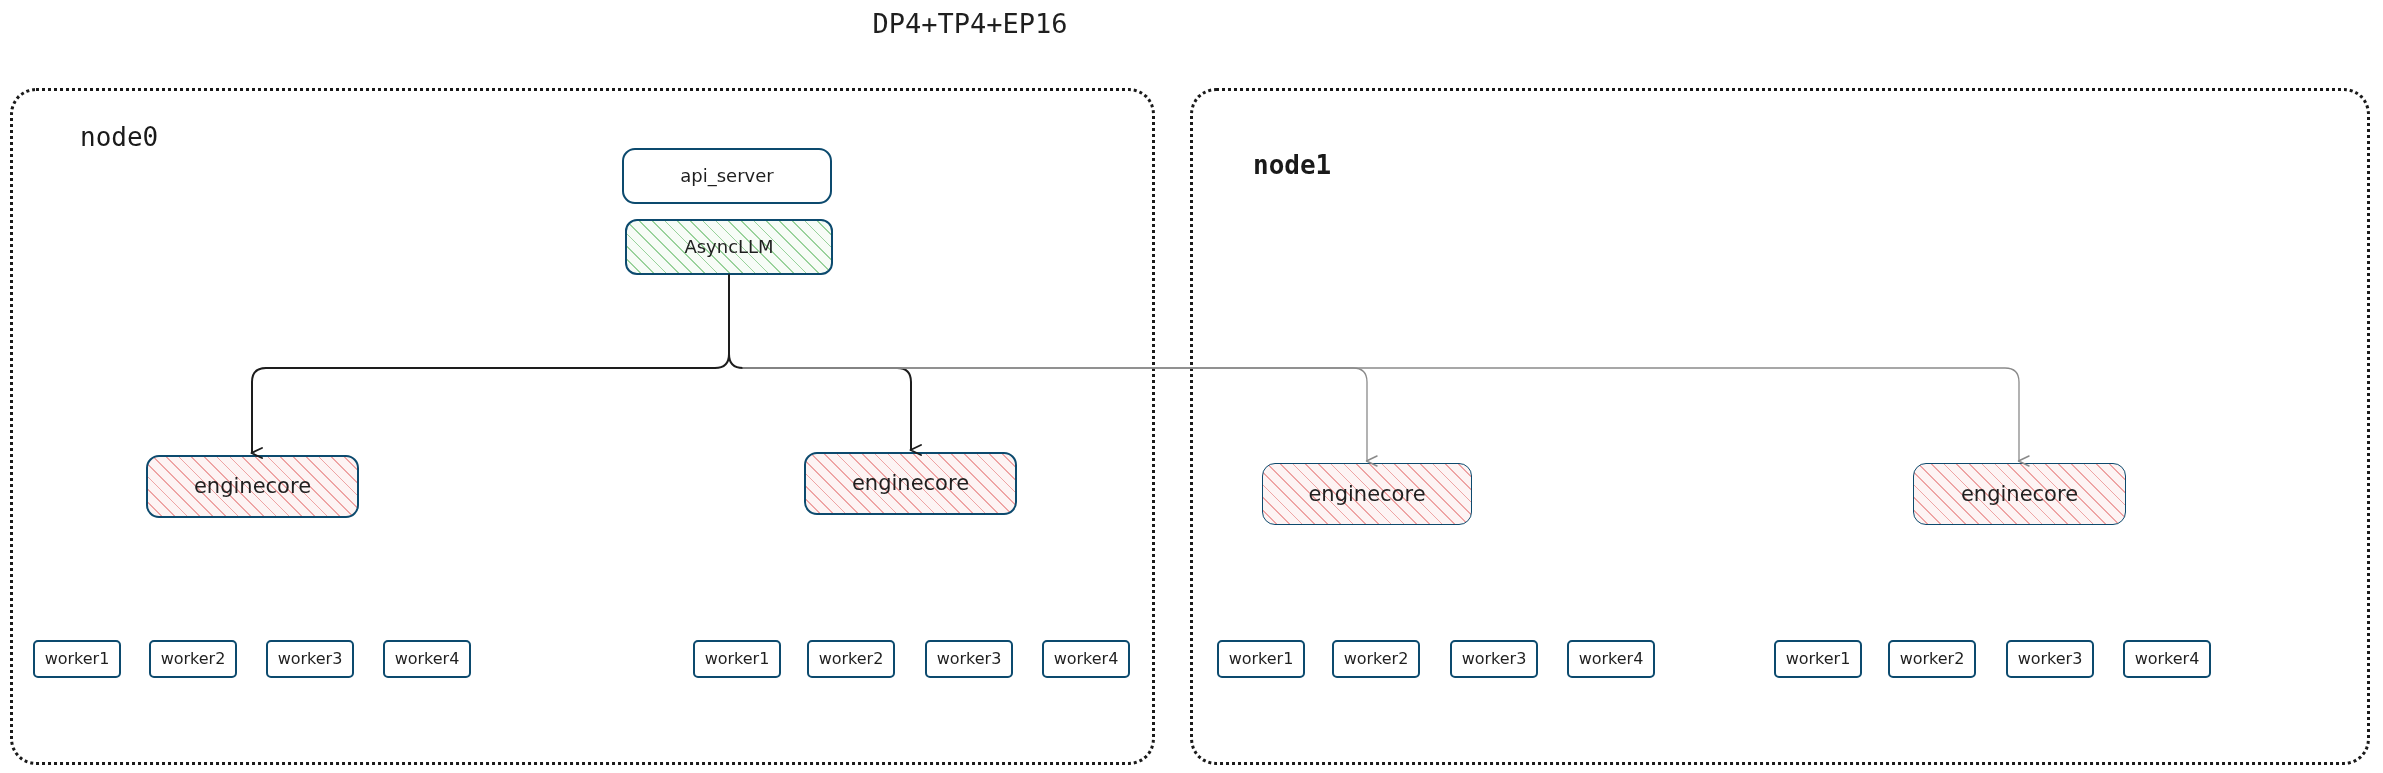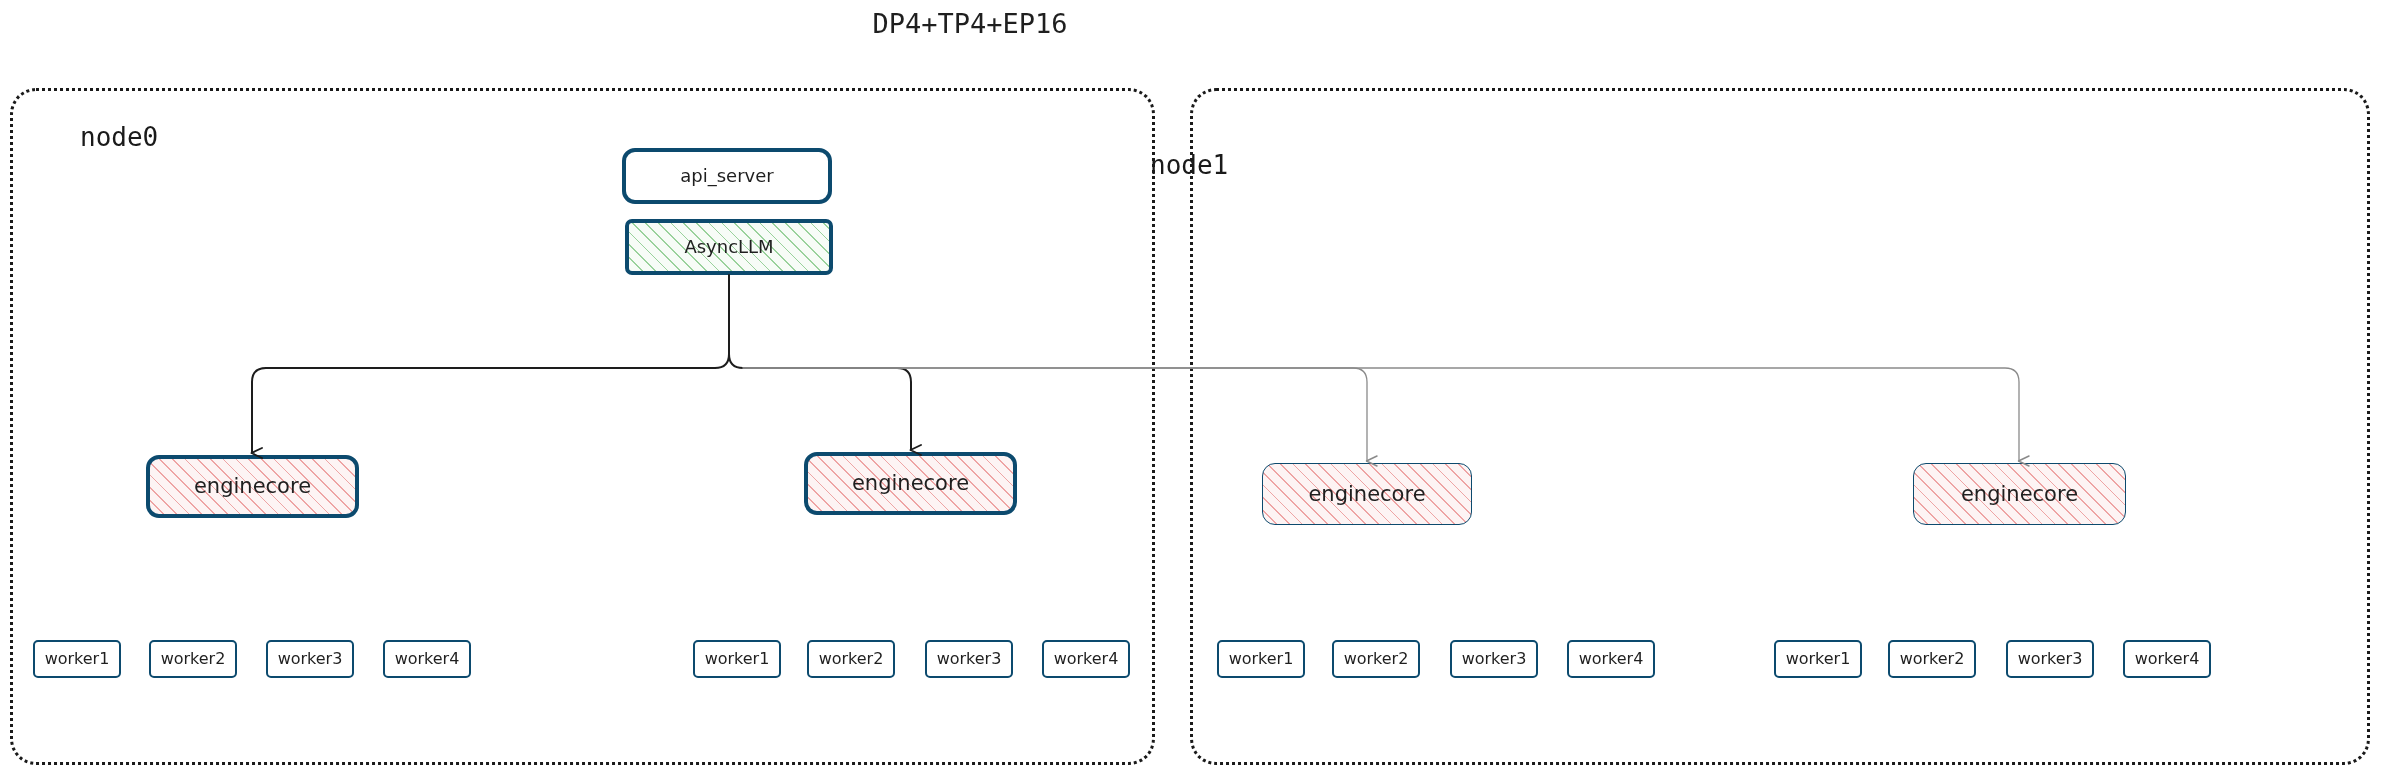--- a/index.html
+++ b/index.html
@@ -49,36 +49,36 @@
 
   
   .box {
     position: absolute;
     box-sizing: border-box;
     display: flex;
     align-items: center;
     justify-content: center;
     color: #1f1f1f;
     background: #ffffff;
-    border: 4px solid #0c4a6e;
+    border: 2px solid #0c4a6e;
   }
   .box-label {
     position: relative;
     z-index: 2;
     line-height: 1;
     white-space: nowrap;
   }
 
   .api-box {
     border-radius: 13px;
     font-size: 18px;
   }
 
   .async-box {
-    border-radius: 7px;
+    border-radius: 12px;
     font-size: 18px;
     background-color: #f7fcf7;
     background-image: repeating-linear-gradient(
       45deg,
       rgba(76,175,80,0.55) 0px,
       rgba(76,175,80,0.55) 1.2px,
       rgba(255,255,255,0) 1.2px,
       rgba(255,255,255,0) 9px
     );
   }
@@ -120,21 +120,21 @@
 <body>
 
 <div id="stage">
 
   <div class="diagram-title">DP4+TP4+EP16</div>
 
   <div class="node-container" id="node0-container" style="left: 10px; top: 88px; width: 1145px; height: 677px;"></div>
   <div class="node-container" id="node1-container" style="left: 1190px; top: 88px; width: 1180px; height: 677px;"></div>
 
   <div class="node-label" id="node0-label" style="left: 56px; top: 122px; margin-left: 24px;">node0</div>
-  <div class="node-label" id="node1-label" style="left: 1150px; top: 150px;">node1</div>
+  <div class="node-label" id="node1-label" style="left: 1253px; top: 150px; font-weight: bold;">node1</div>
 
   <svg id="wires" viewBox="0 0 2383 773">
     <defs>
       <marker id="arrow-dark" markerWidth="14" markerHeight="14" refX="6" refY="11" orient="auto" markerUnits="userSpaceOnUse">
         <path d="M1,1 L6,11.5 L11,1" fill="none" stroke="#1d1d1d" stroke-width="1.9" stroke-linecap="round" stroke-linejoin="round"></path>
       </marker>
       <marker id="arrow-light" markerWidth="14" markerHeight="14" refX="6" refY="11" orient="auto" markerUnits="userSpaceOnUse">
         <path d="M1,1 L6,11.5 L11,1" fill="none" stroke="#8a8a8a" stroke-width="1.5" stroke-linecap="round" stroke-linejoin="round"></path>
       </marker>
     </defs>

